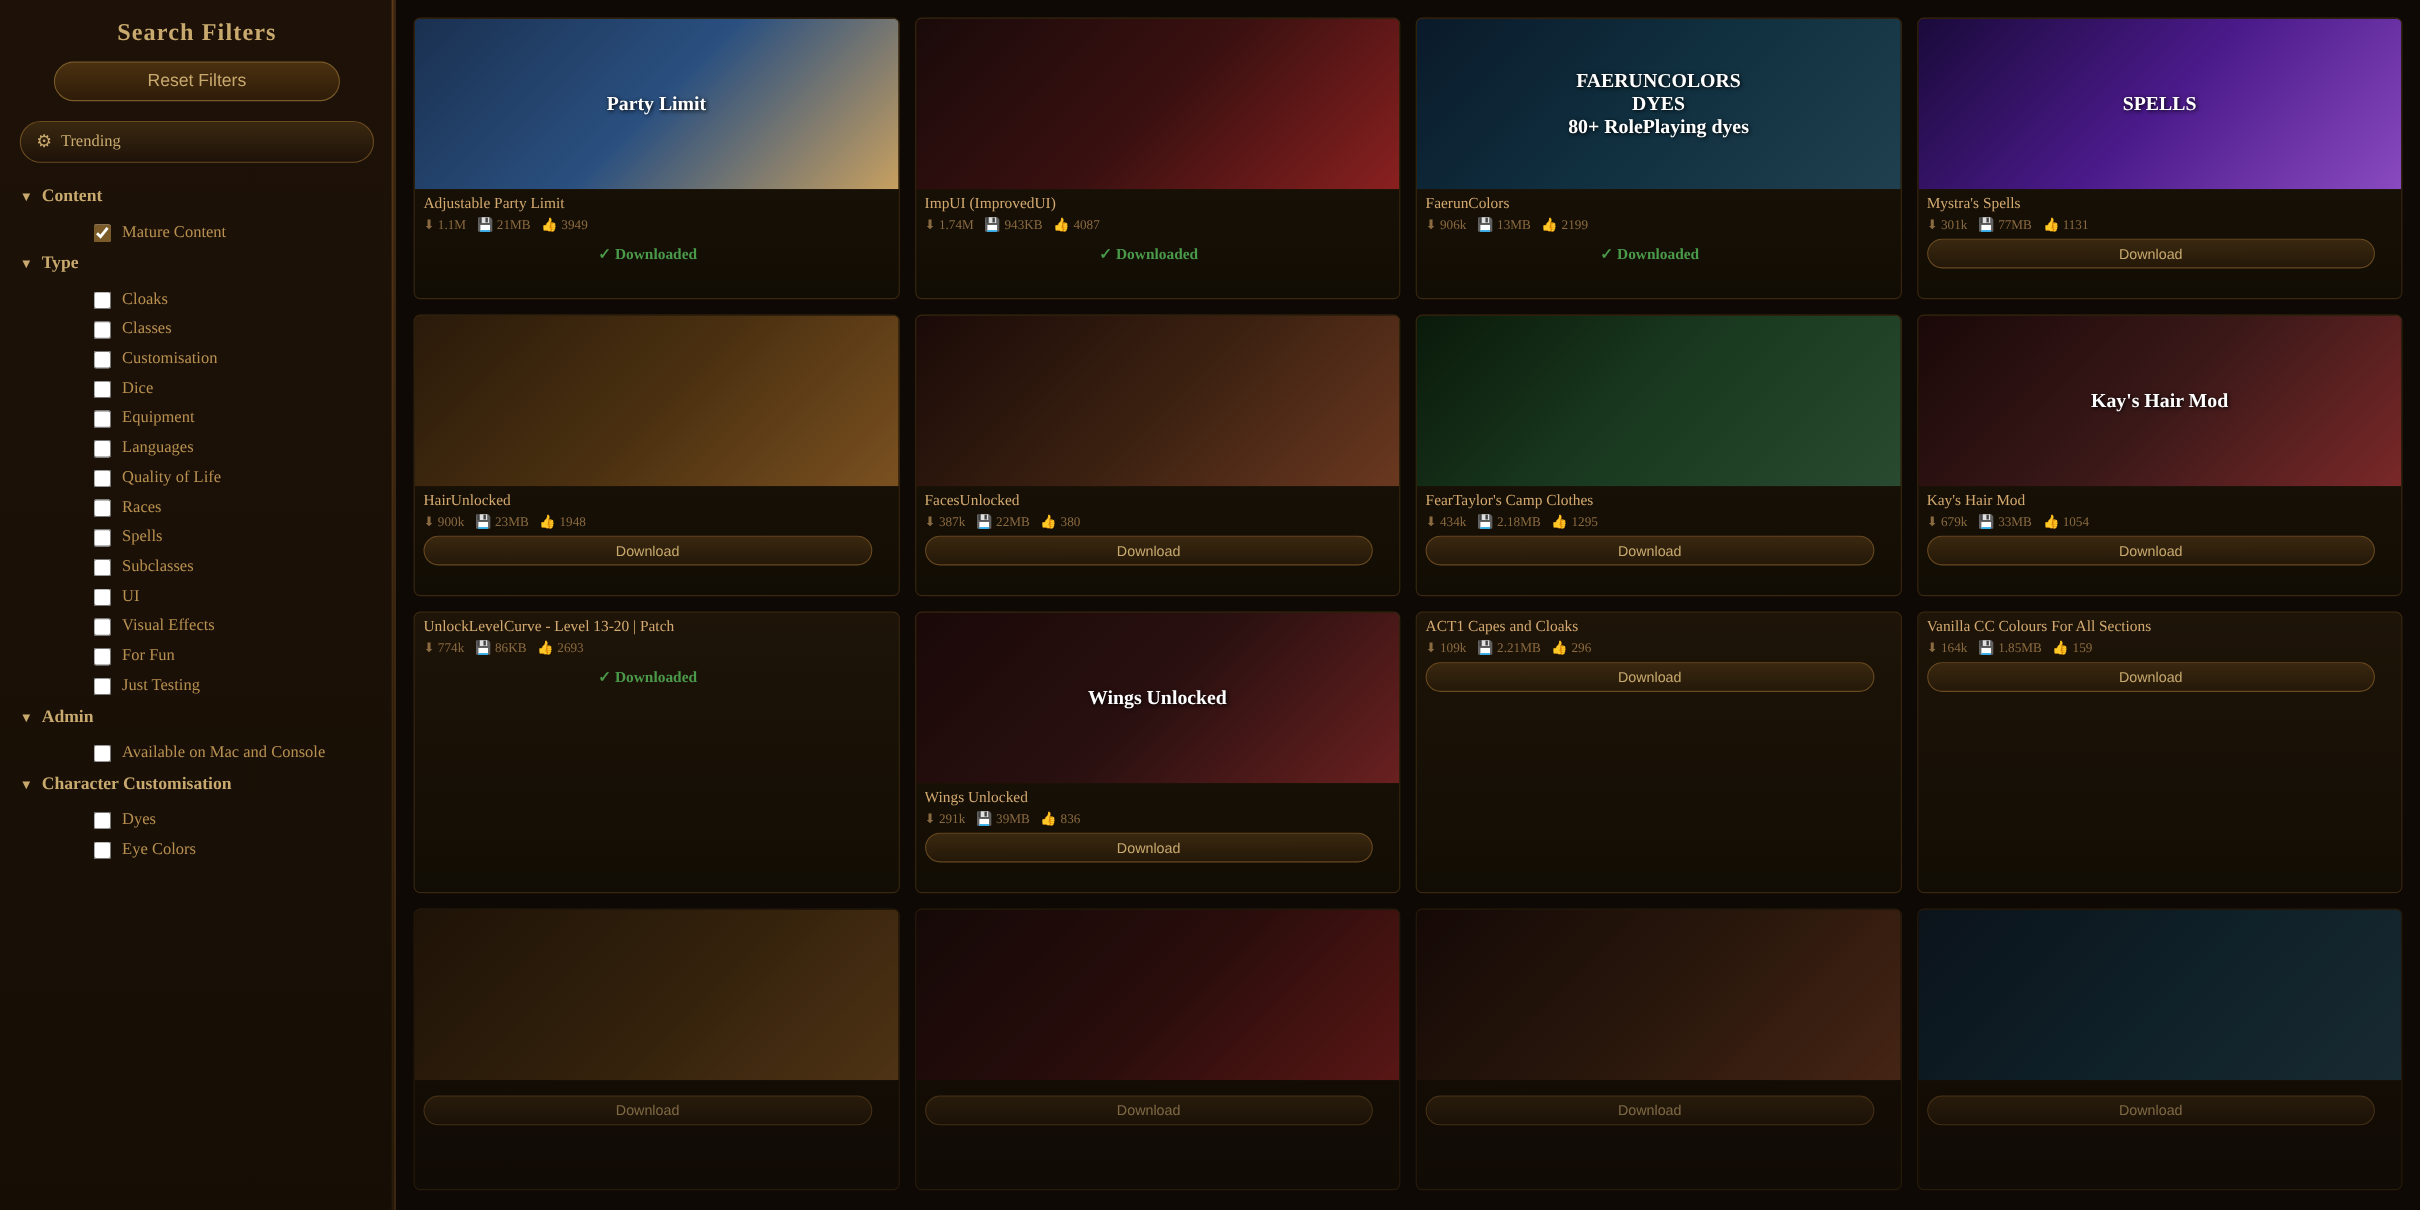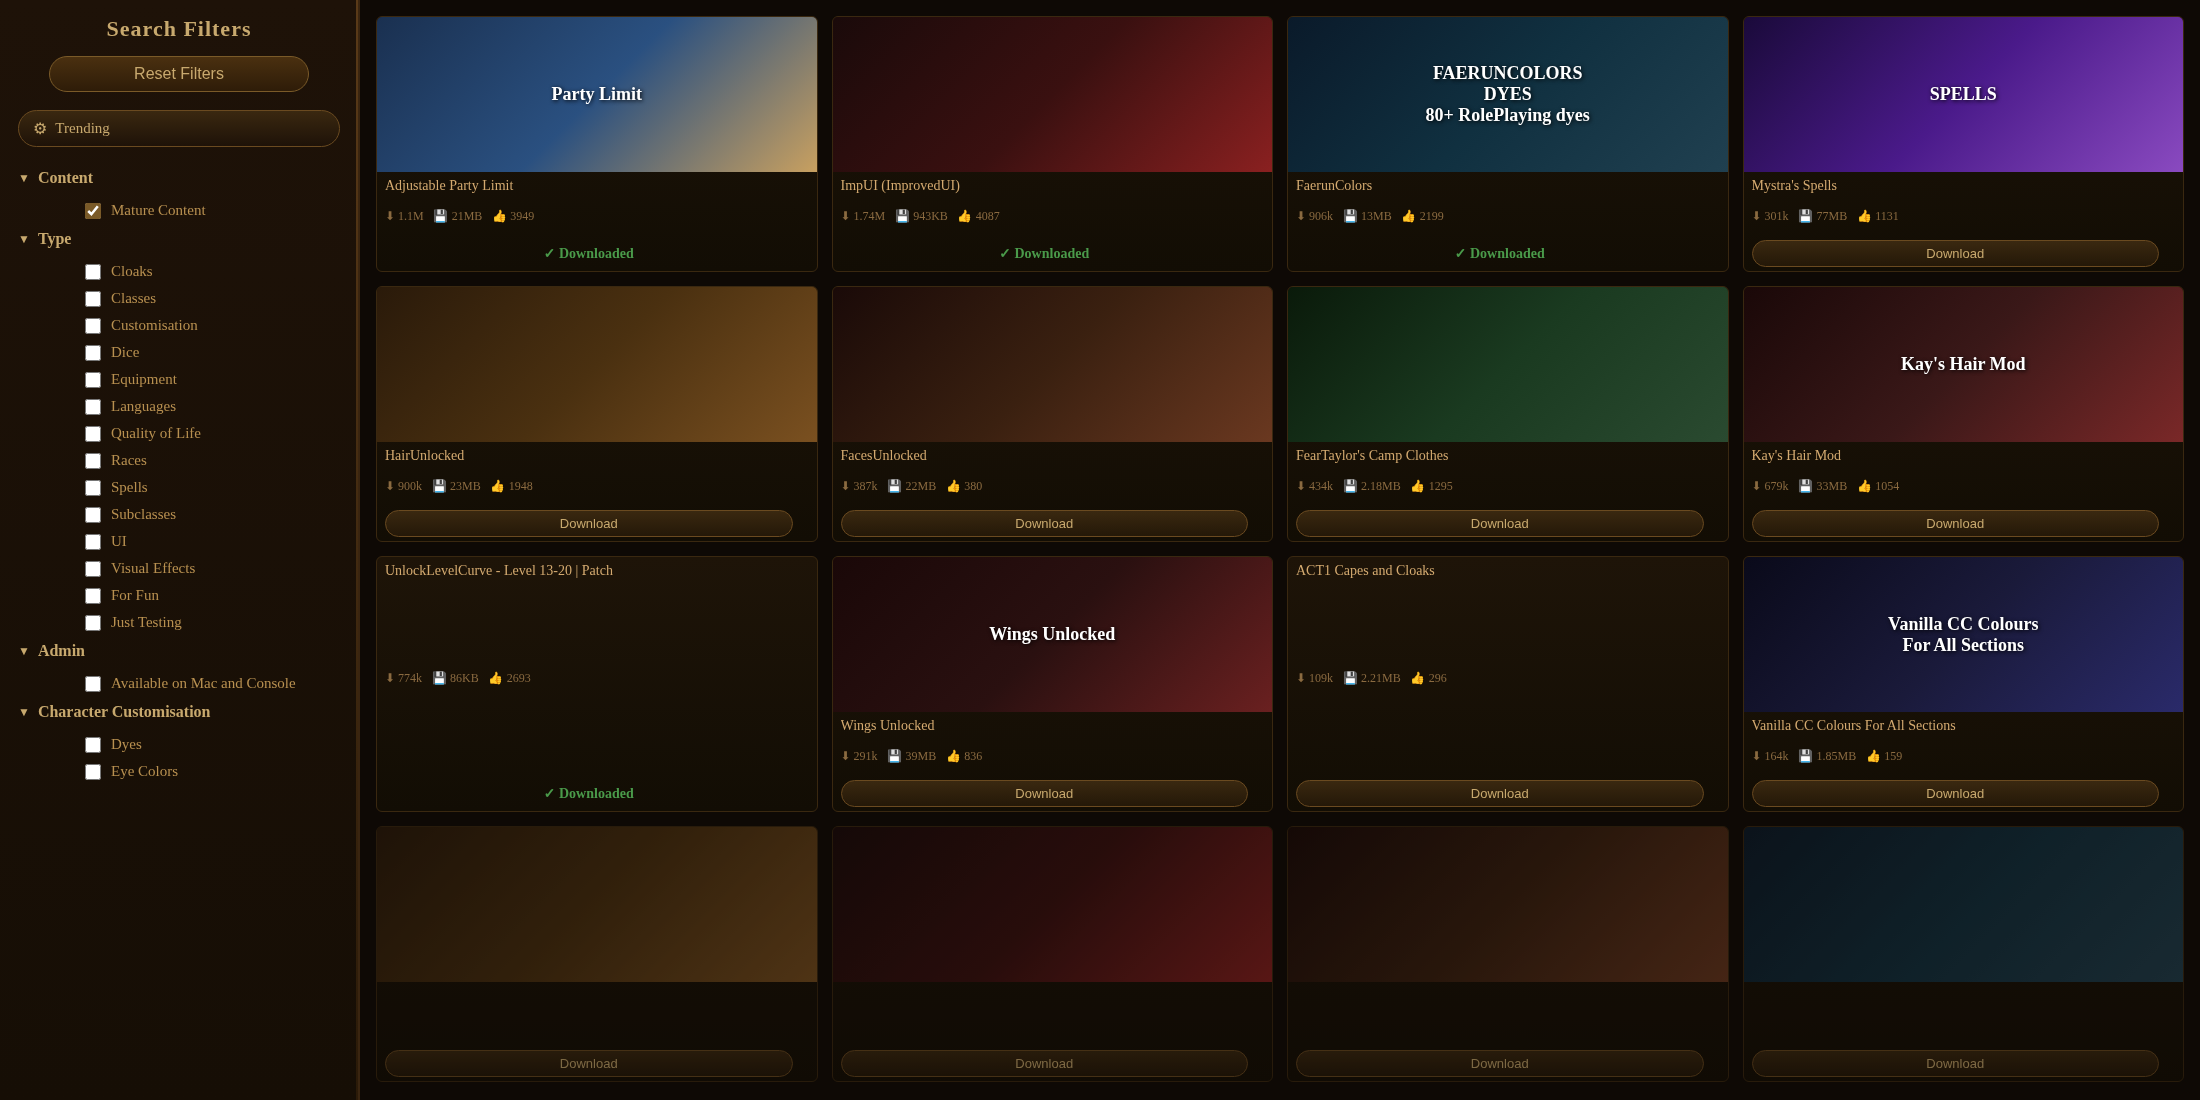--- a/index.html
+++ b/index.html
@@ -146,21 +146,20 @@
       font-size: 13px;
       color: #7a5a28;
       overflow: hidden;
       position: relative;
     }
     .mod-info {
       padding: 6px 24px 4px 8px;
       flex: 1;
       display: flex;
       flex-direction: column;
-      justify-content: space-between;
     }
     .mod-name {
       font-size: 14px;
       color: #d4aa70;
       margin-bottom: 3px;
       white-space: nowrap;
       overflow: hidden;
       text-overflow: ellipsis;
     }
     .mod-stats {
@@ -524,25 +523,20 @@
     <div class="mod-stats">
       <span class="stat-item">⬇ 109k</span>
       <span class="stat-item">💾 2.21MB</span>
       <span class="stat-item">👍 296</span>
     </div>
 
       <button class="download-btn">Download</button>
     </div>
   </div>
     <div class="mod-card">
-    <div class="mod-thumbnail">
-      <div class="mod-thumb-bg thumb-vanilla">
-        <div class="thumb-text-overlay">Vanilla CC Colours<br>For All Sections</div>
-      </div>
-    </div>
     <div class="mod-info">
       <div class="mod-name">Vanilla CC Colours For All Sections</div>
 
     <div class="mod-stats">
       <span class="stat-item">⬇ 164k</span>
       <span class="stat-item">💾 1.85MB</span>
       <span class="stat-item">👍 159</span>
     </div>
 
       <button class="download-btn">Download</button>

